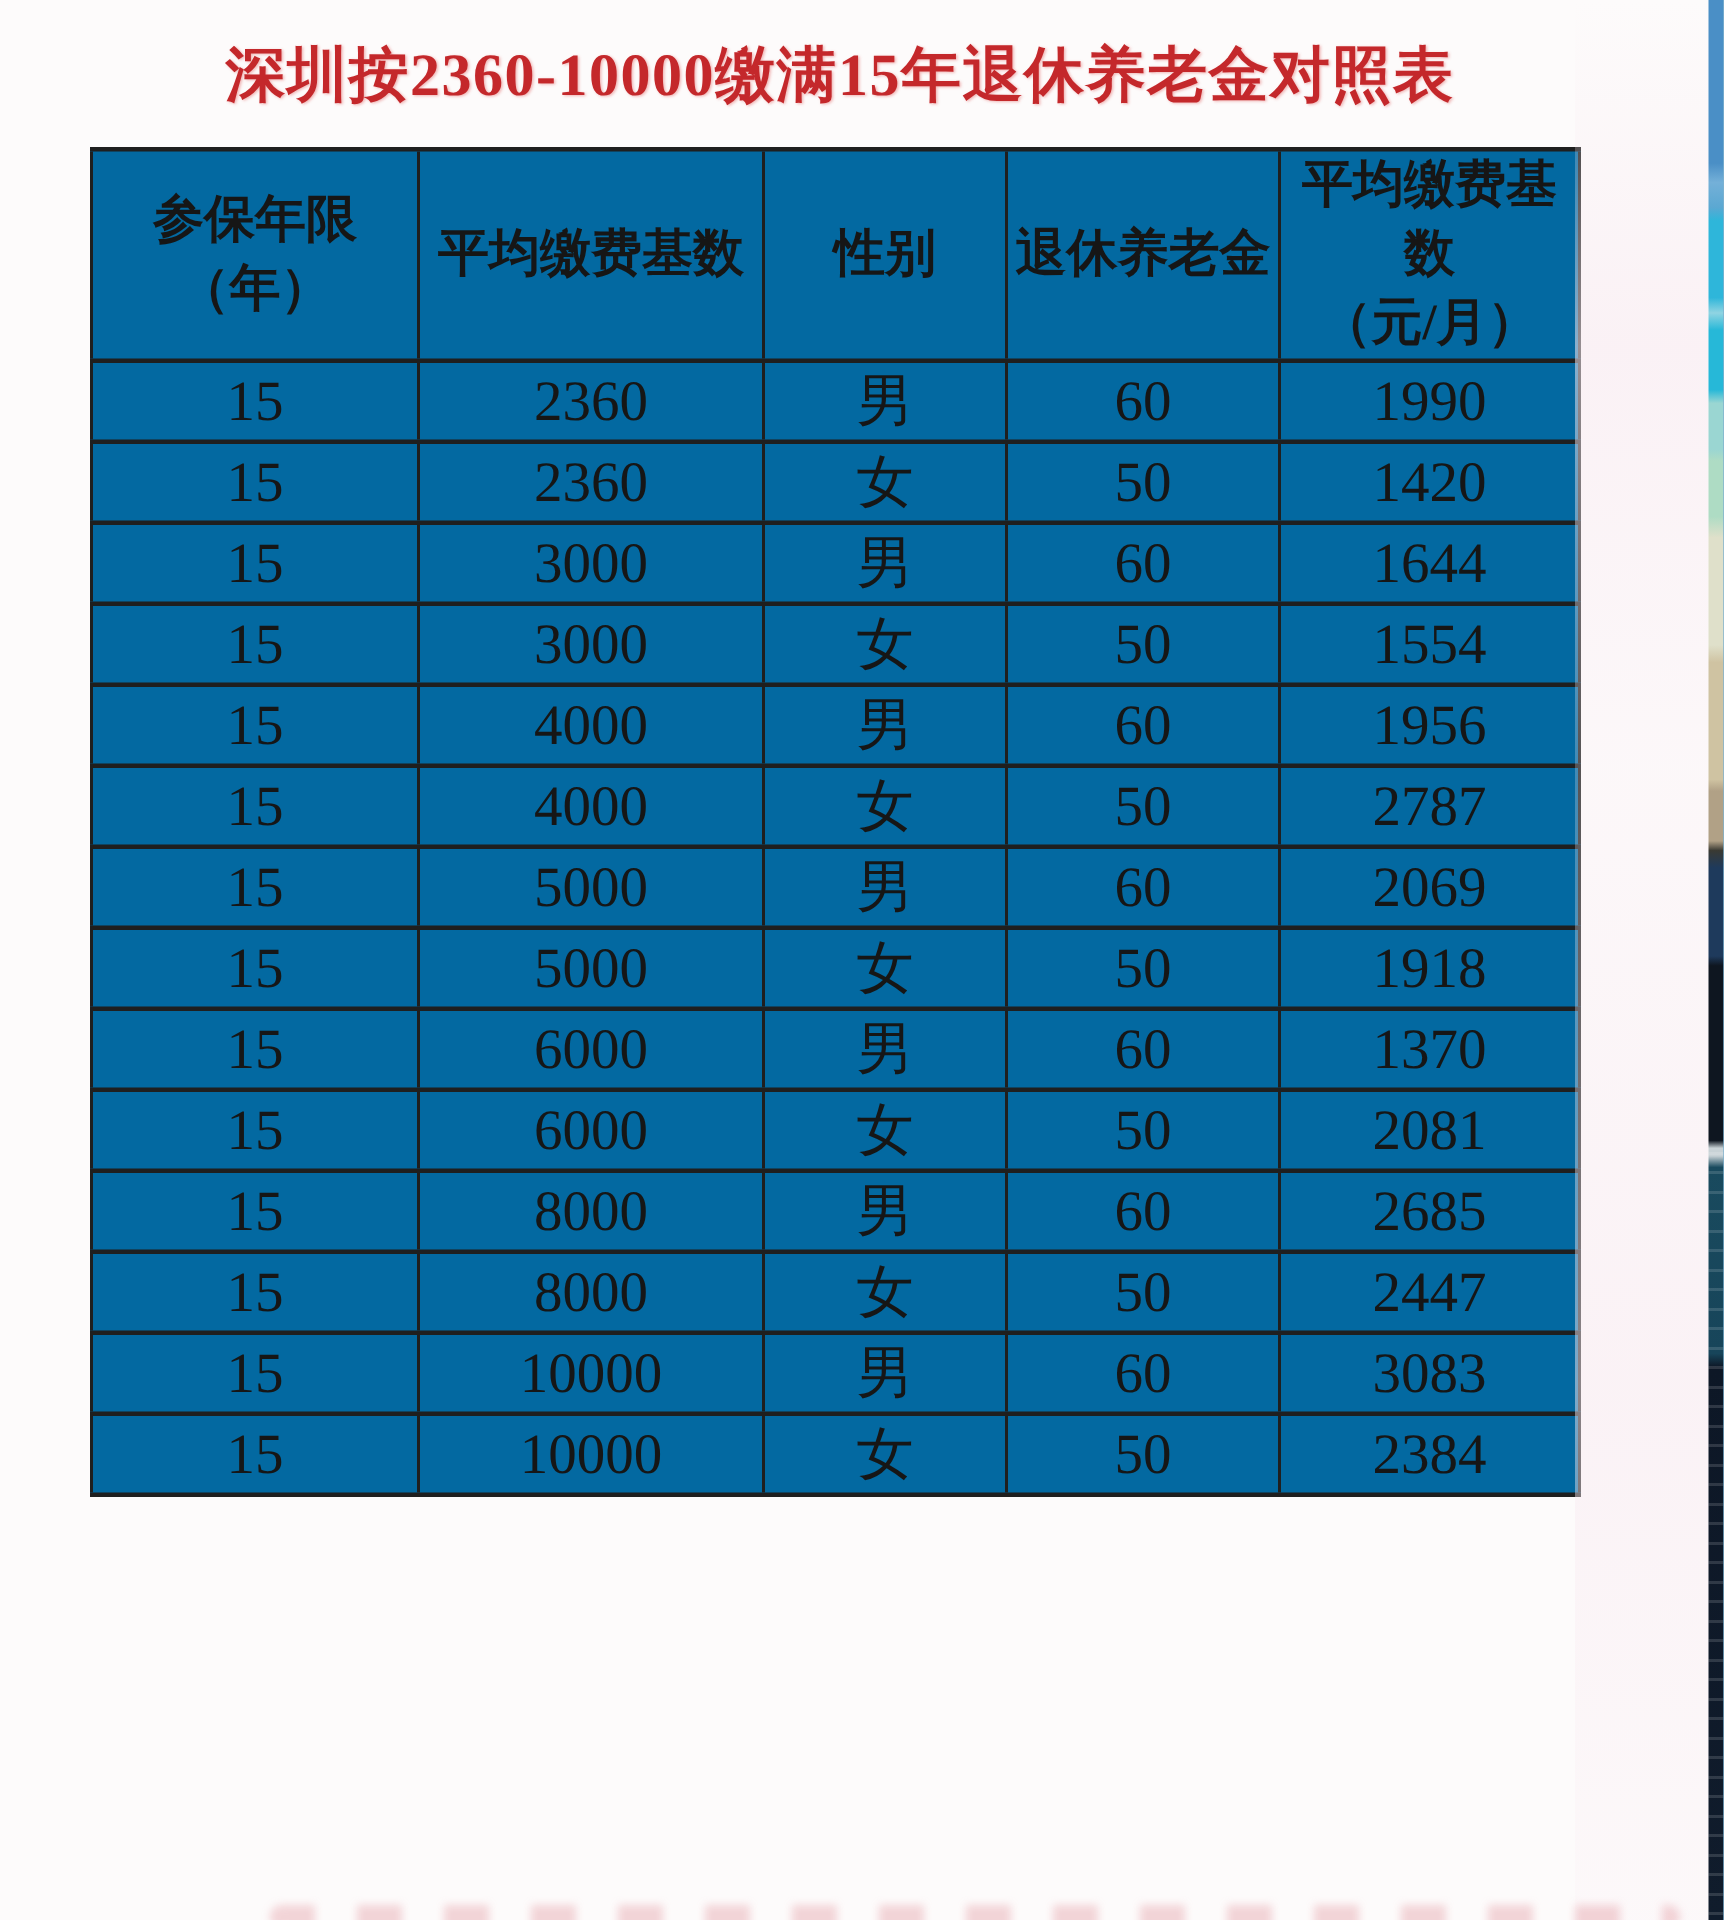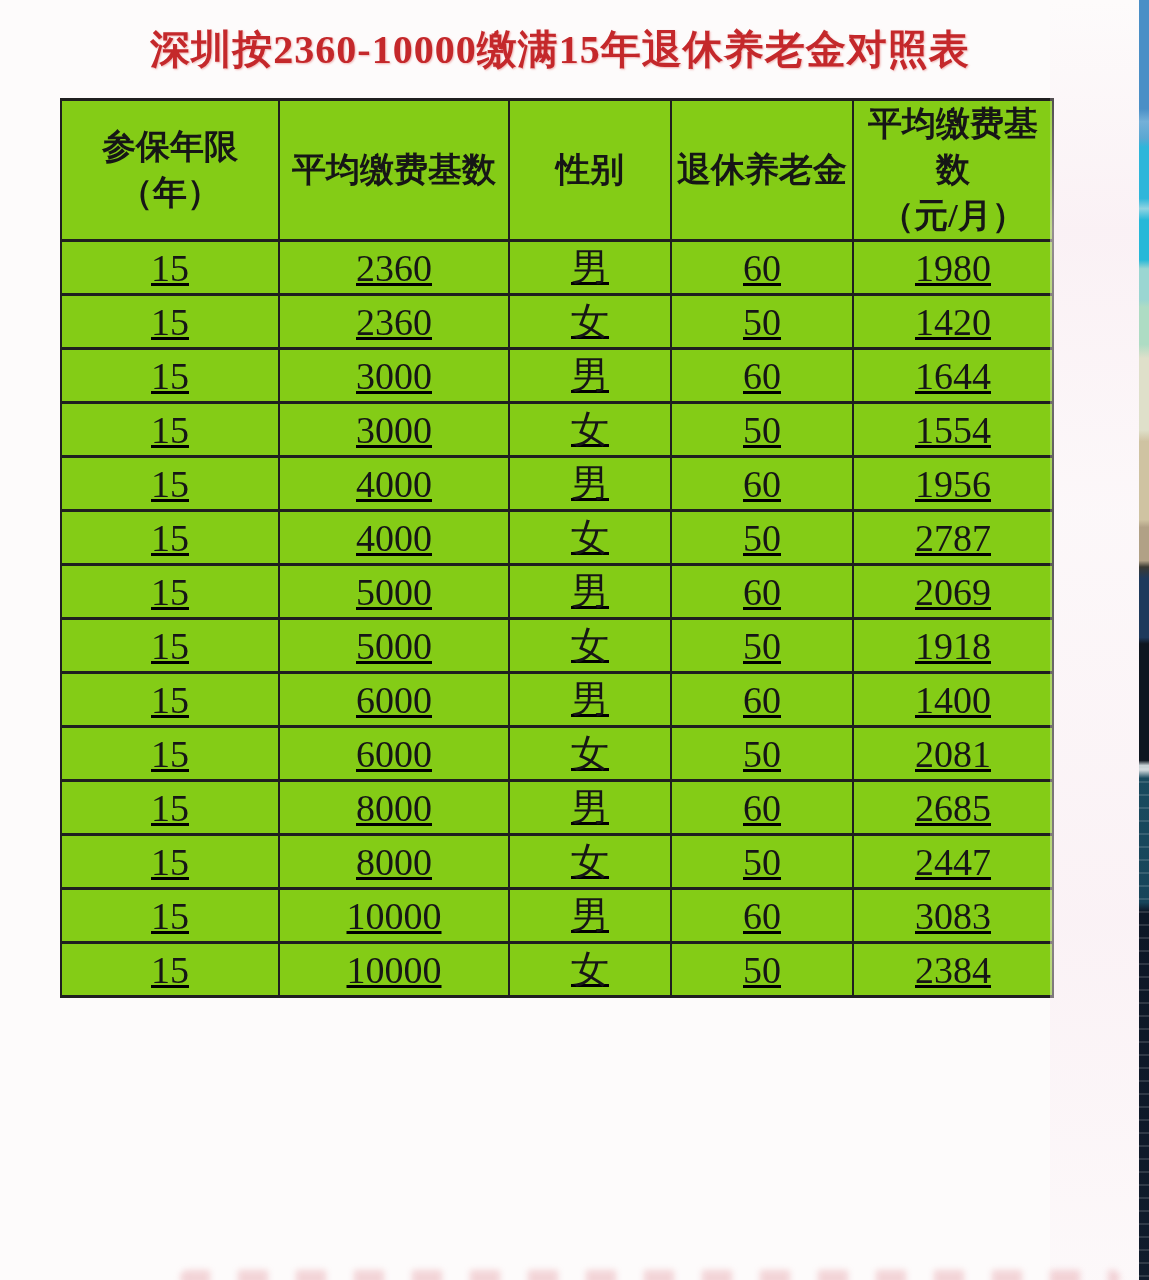--- a/index.html
+++ b/index.html
@@ -9,32 +9,32 @@
     font-family:"Liberation Serif","DejaVu Serif",serif;
   }
   .title {
     position:absolute; top:22px; left:0; width:1120px; margin:0;
     text-align:center; font-size:40px; font-weight:bold; letter-spacing:1px;
     color:#c4282b;
     text-shadow:1px 1px 2px rgba(225,95,95,.45);
   }
   table.pension {
     position:absolute; left:60px; top:98px;
-    border-collapse:collapse; table-layout:fixed; background:#84cc16;
+    border-collapse:collapse; table-layout:fixed; background:#0369a1;
   }
   .pension th, .pension td {
     border:2px solid #1f1f1f;
     border-top-width:3px; border-bottom-width:3px;
     text-align:center; vertical-align:middle;
     color:#161616; padding:0; overflow:hidden;
   }
   .pension thead tr { height:127px; }
   .pension thead th { font-size:34px; font-weight:bold; line-height:46px; }
   .pension thead th span { display:block; }
-  .pension tbody tr { height:54px;text-decoration:underline; }
+  .pension tbody tr { height:54px; }
   .pension tbody td { font-size:38px; font-weight:400; }
   .c1{width:218px}.c2{width:230px}.c3{width:162px}.c4{width:182px}.c5{width:200px}
 
   
   .pink-band {
     position:absolute; top:0; left:1050px; width:89px; height:1280px;
     background:linear-gradient(180deg,
       rgba(250,238,244,0) 0%, rgba(248,233,240,.55) 18%,
       rgba(250,238,244,.25) 40%, rgba(248,233,240,.5) 72%,
       rgba(250,238,244,.2) 100%);
@@ -100,21 +100,21 @@
         <span>（元/月）</span>
       </th>
     </tr>
   </thead>
   <tbody>
     <tr>
       <td>15</td>
       <td>2360</td>
       <td>男</td>
       <td>60</td>
-      <td>1980</td>
+      <td>1990</td>
     </tr>
     <tr>
       <td>15</td>
       <td>2360</td>
       <td>女</td>
       <td>50</td>
       <td>1420</td>
     </tr>
     <tr>
       <td>15</td>
@@ -156,21 +156,21 @@
       <td>5000</td>
       <td>女</td>
       <td>50</td>
       <td>1918</td>
     </tr>
     <tr>
       <td>15</td>
       <td>6000</td>
       <td>男</td>
       <td>60</td>
-      <td>1400</td>
+      <td>1370</td>
     </tr>
     <tr>
       <td>15</td>
       <td>6000</td>
       <td>女</td>
       <td>50</td>
       <td>2081</td>
     </tr>
     <tr>
       <td>15</td>

